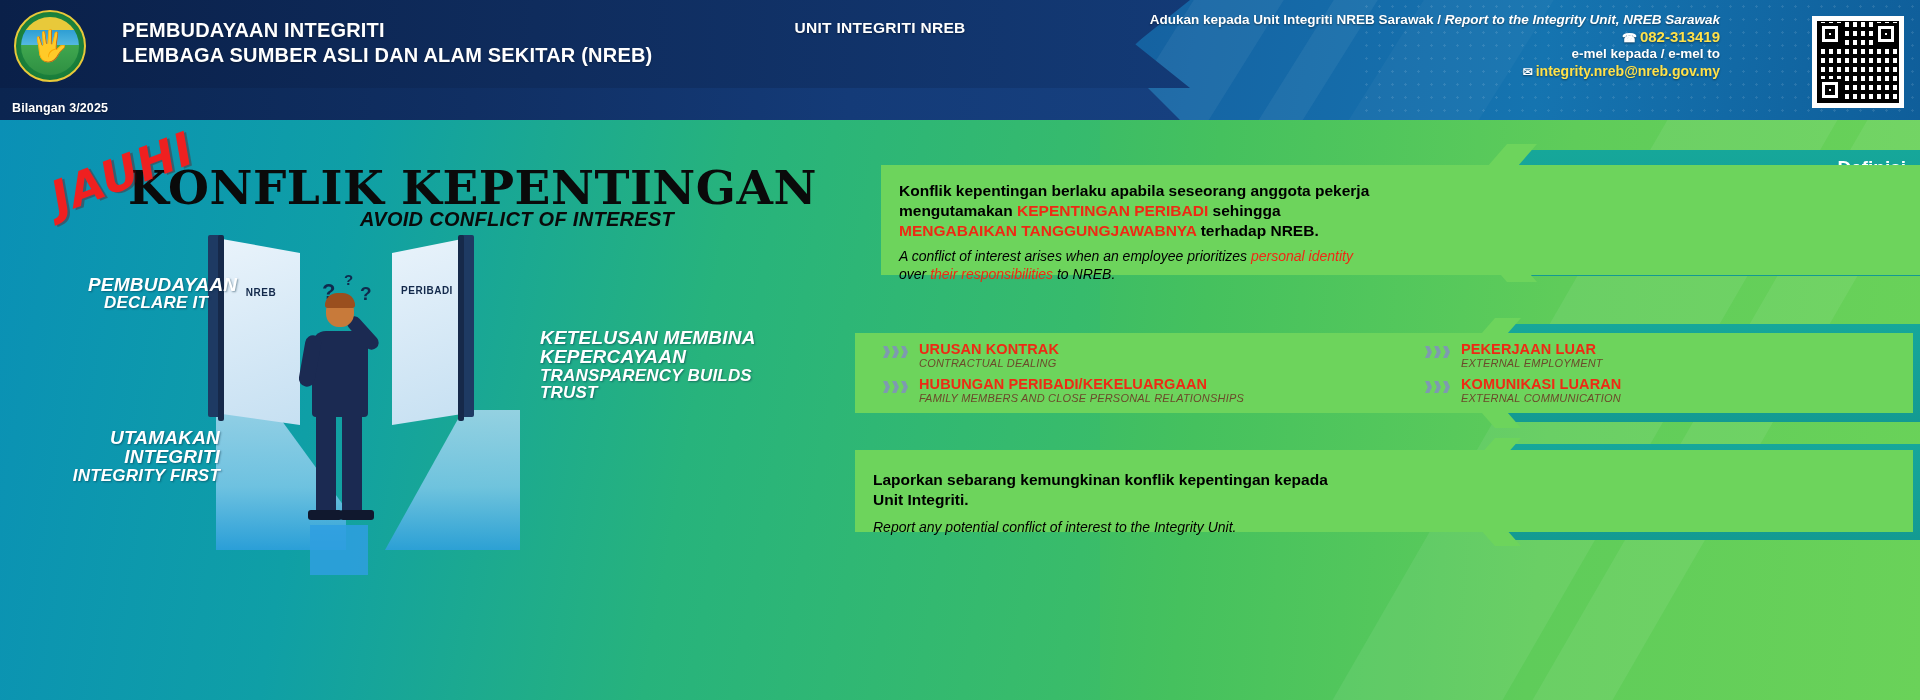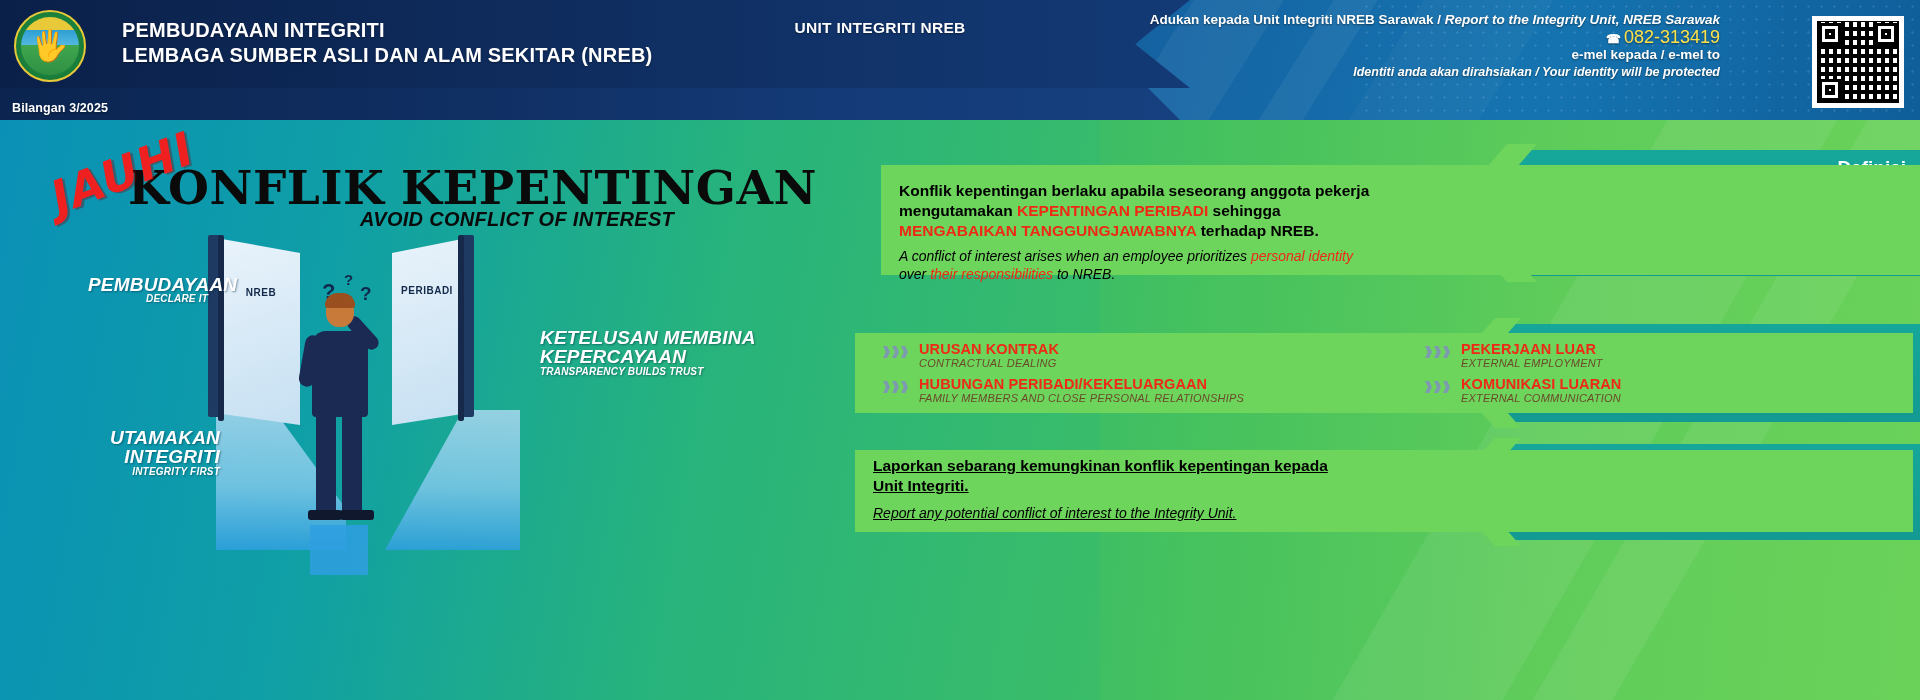--- a/index.html
+++ b/index.html
@@ -64,21 +64,21 @@
     color:#ffffff; font-weight:bold; font-size:15.5px; letter-spacing:.3px;
     text-shadow:0 1px 2px rgba(0,0,0,.4);
   }
   .hdr-right {
     position:absolute; right:200px; top:12px; width:760px; text-align:right;
     color:#ffffff; font-size:13.5px; line-height:16.5px; font-weight:bold;
     text-shadow:0 1px 2px rgba(0,0,0,.45);
   }
   .hdr-right .ln { white-space:nowrap; }
   .hdr-right .ital { font-style:italic;margin-top:39px; }
-  .hdr-right .phone { color:#ffe24a; font-weight:normal; font-size:18px; }
+  .hdr-right .phone { color:#ffe24a; font-weight:bold; font-size:15px; }
   .hdr-right .mail { color:#ffe24a; font-weight:bold; font-size:14px; }
   .hdr-right .small { font-style:italic; font-size:12.5px; }
   .ico-phone, .ico-mail { font-size:12px; color:#ffffff; margin-right:3px; }
   .qr {
     position:absolute; right:16px; top:16px; width:92px; height:92px;
     background:#ffffff; padding:4px; border:1px solid #ffffff;
   }
   .qr-inner {
     width:100%; height:100%;
     background-color:#ffffff;
@@ -150,21 +150,21 @@
   .man-head { position:absolute; width:28px; height:30px; background:#c87a3a; border-radius:48% 48% 45% 45%; }
   .man-hair { position:absolute; width:30px; height:15px; background:#9a4f1e; border-radius:14px 14px 3px 3px; }
   .man-body { position:absolute; background:#1b2a52; }
   .man-leg { position:absolute; background:#1b2a52; }
   .man-shoe { position:absolute; background:#10182e; border-radius:3px; }
   .qmark { position:absolute; color:#102a4d; font-weight:bold; }
 
   .lbl { position:absolute; color:#ffffff; font-style:italic; font-weight:bold;
          text-shadow:1px 1px 2px rgba(0,40,60,.45); line-height:1.02; }
   .lbl .big { display:block; font-size:19px; letter-spacing:.2px; }
-  .lbl .sml { display:block; font-size:10px; letter-spacing:.2px;font-style:italic; }
+  .lbl .sml { display:block; font-size:17px; letter-spacing:.2px;font-style:italic; }
 
   
   .panel {
     position:absolute; background:#6dd45c;
   }
   .panel-def { left:881px; top:165px; width:1058px; height:110px; }
   .panel-ex  { left:855px; top:333px; width:1058px; height:80px; }
   .panel-act { left:855px; top:450px; width:1058px; height:82px; }
 
   .panel-text { position:absolute; left:18px; top:16px; right:560px; }
@@ -247,21 +247,23 @@
     <div class="hdr-right">
       <div class="ln">
         <span>Adukan kepada Unit Integriti NREB Sarawak</span>
         <span>/</span>
         <span class="ital">Report to the Integrity Unit, NREB Sarawak</span>
       </div>
       <div class="ln">
         <span class="ico-phone">☎</span><span class="phone">082-313419</span>
       </div>
       <div class="ln">e-mel kepada / e-mel to</div>
-      <div class="ln small">Identiti anda akan dirahsiakan / Your identity will be protected</div>
+      <div class="ln">
+        <span class="ico-mail">✉</span><span class="mail">integrity.nreb@nreb.gov.my</span>
+      </div>
     </div>
 
     <div class="qr">
       <div class="qr-inner">
         <div class="qr-eye qr-e1"></div>
         <div class="qr-eye qr-e2"></div>
         <div class="qr-eye qr-e3"></div>
       </div>
     </div>
   </div>
@@ -397,19 +399,19 @@
             <i></i>
             <i></i>
           </span>
         <div class="ex-ttl">HUBUNGAN PERIBADI/KEKELUARGAAN</div>
         <div class="ex-sub">FAMILY MEMBERS AND CLOSE PERSONAL RELATIONSHIPS</div>
       </div>
     </div>
   </div>
 
   <div class="panel panel-act">
-    <div class="panel-text" style="top:6px;text-decoration:underline;">
+    <div class="panel-text" style="top:20px;">
       <div class="p-line">Laporkan sebarang kemungkinan konflik kepentingan kepada Unit Integriti.</div>
       <div class="p-ital" style="margin-top:8px;">Report any potential conflict of interest to the Integrity Unit.</div>
     </div>
   </div>
 
 </div>
 
 </body></html>

